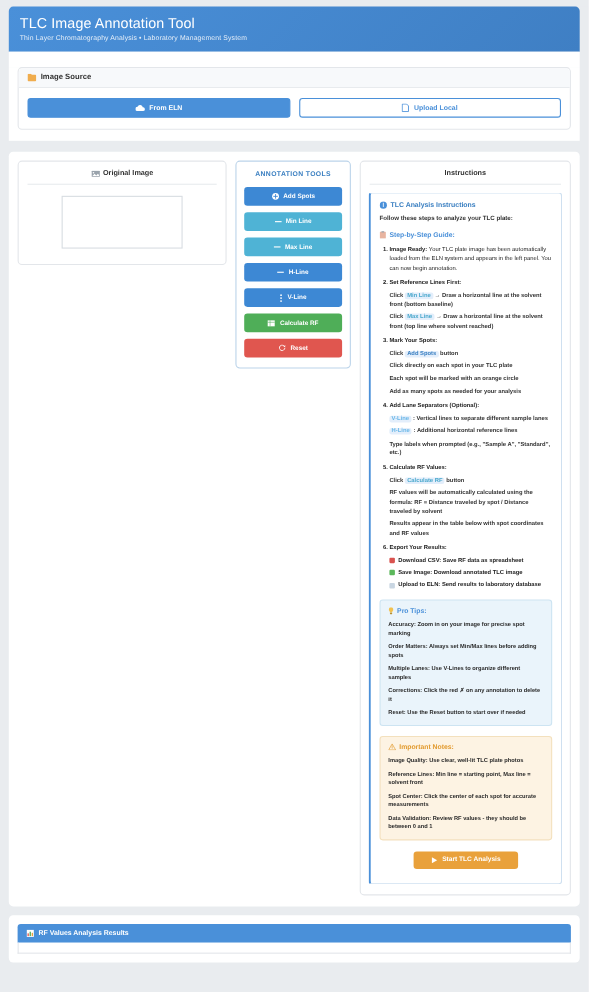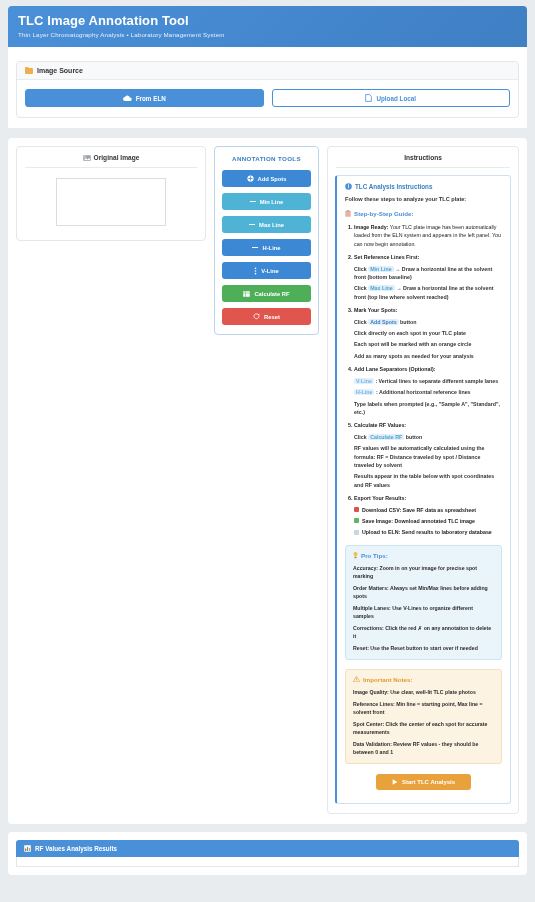--- a/index.html
+++ b/index.html
@@ -13,21 +13,21 @@
   .page { width: 535px; height: 902px; position: relative; background: #e9ecef; }
 
   
   .app-header {
     margin: 6px 8px 0 8px;
     background: linear-gradient(135deg,#4a90d9 0%,#3f7fc4 100%);
     border-radius: 4px 4px 0 0;
     padding: 8px 10px 9px 10px;
     color: #fff;
   }
-  .app-title { font-size: 13px; font-weight: bold; letter-spacing: .1px; line-height: 14px; }
+  .app-title { font-size: 13px; font-weight: normal; letter-spacing: .1px; line-height: 14px; }
   .app-sub { font-size: 6.2px; margin-top: 3px; color: #e6eff9; letter-spacing: .15px; }
 
   .white-strip { background:#fff; margin:0 8px; height:14px; }
 
   
   .card {
     background: #fff;
     border: 1px solid #e3e6ea;
     border-radius: 4px;
   }

